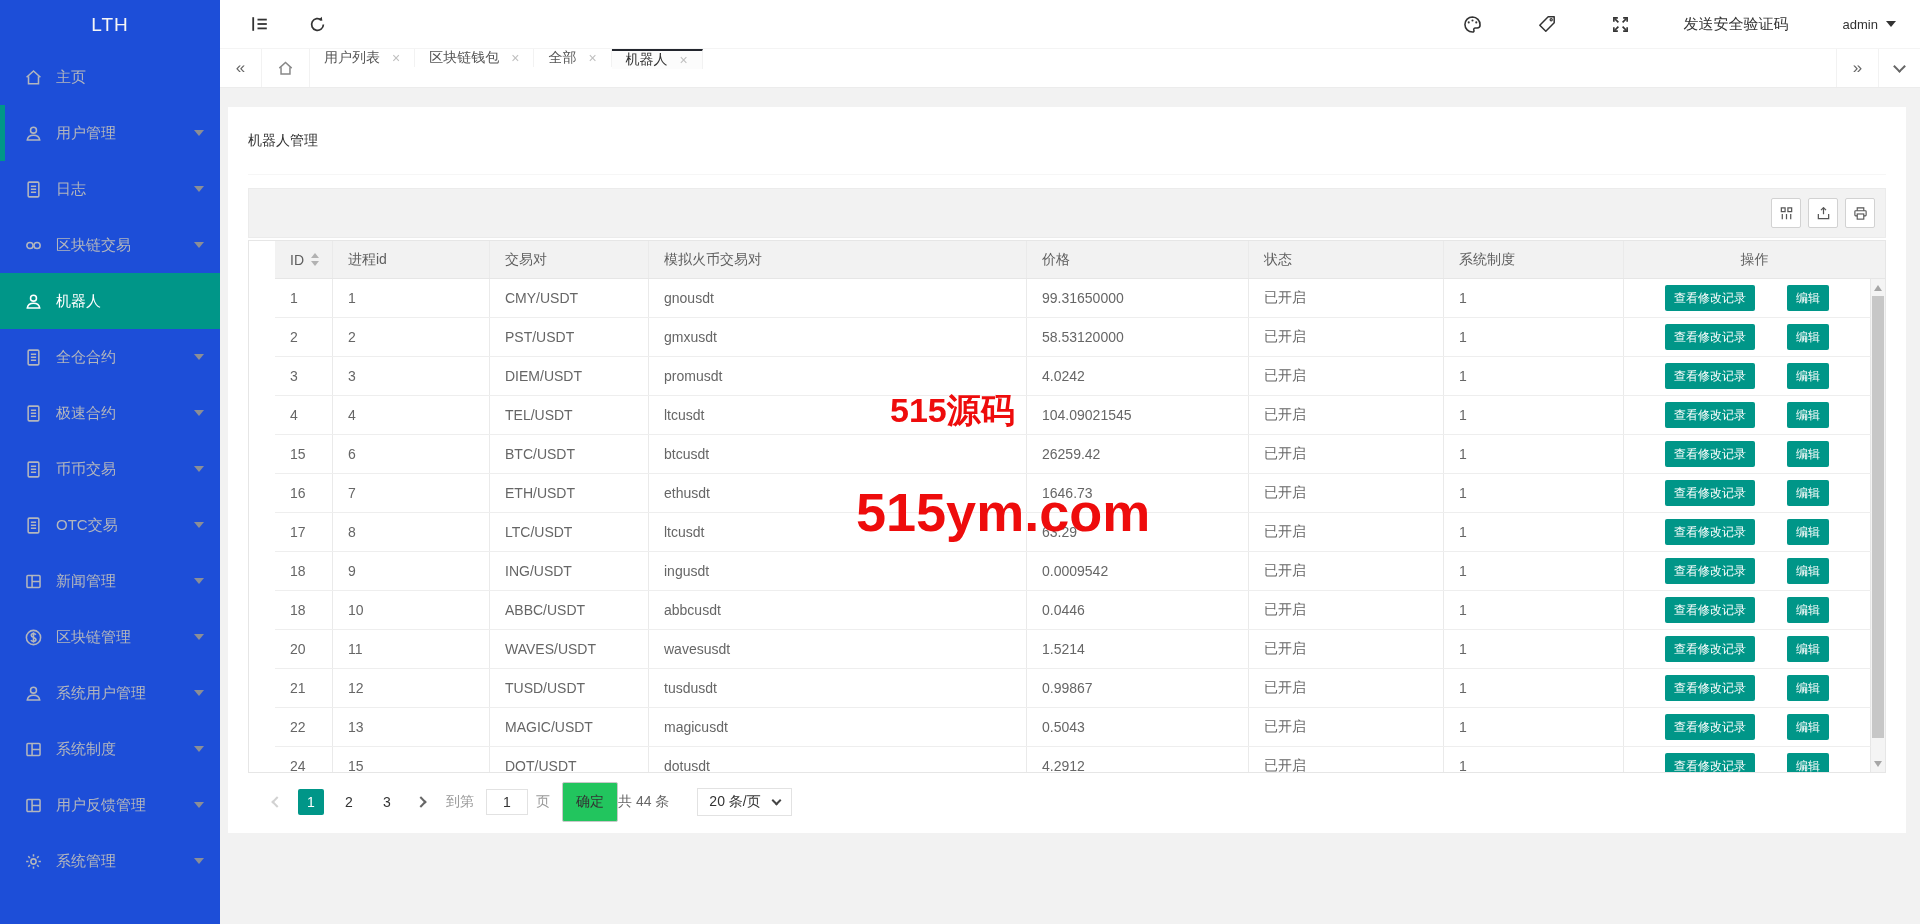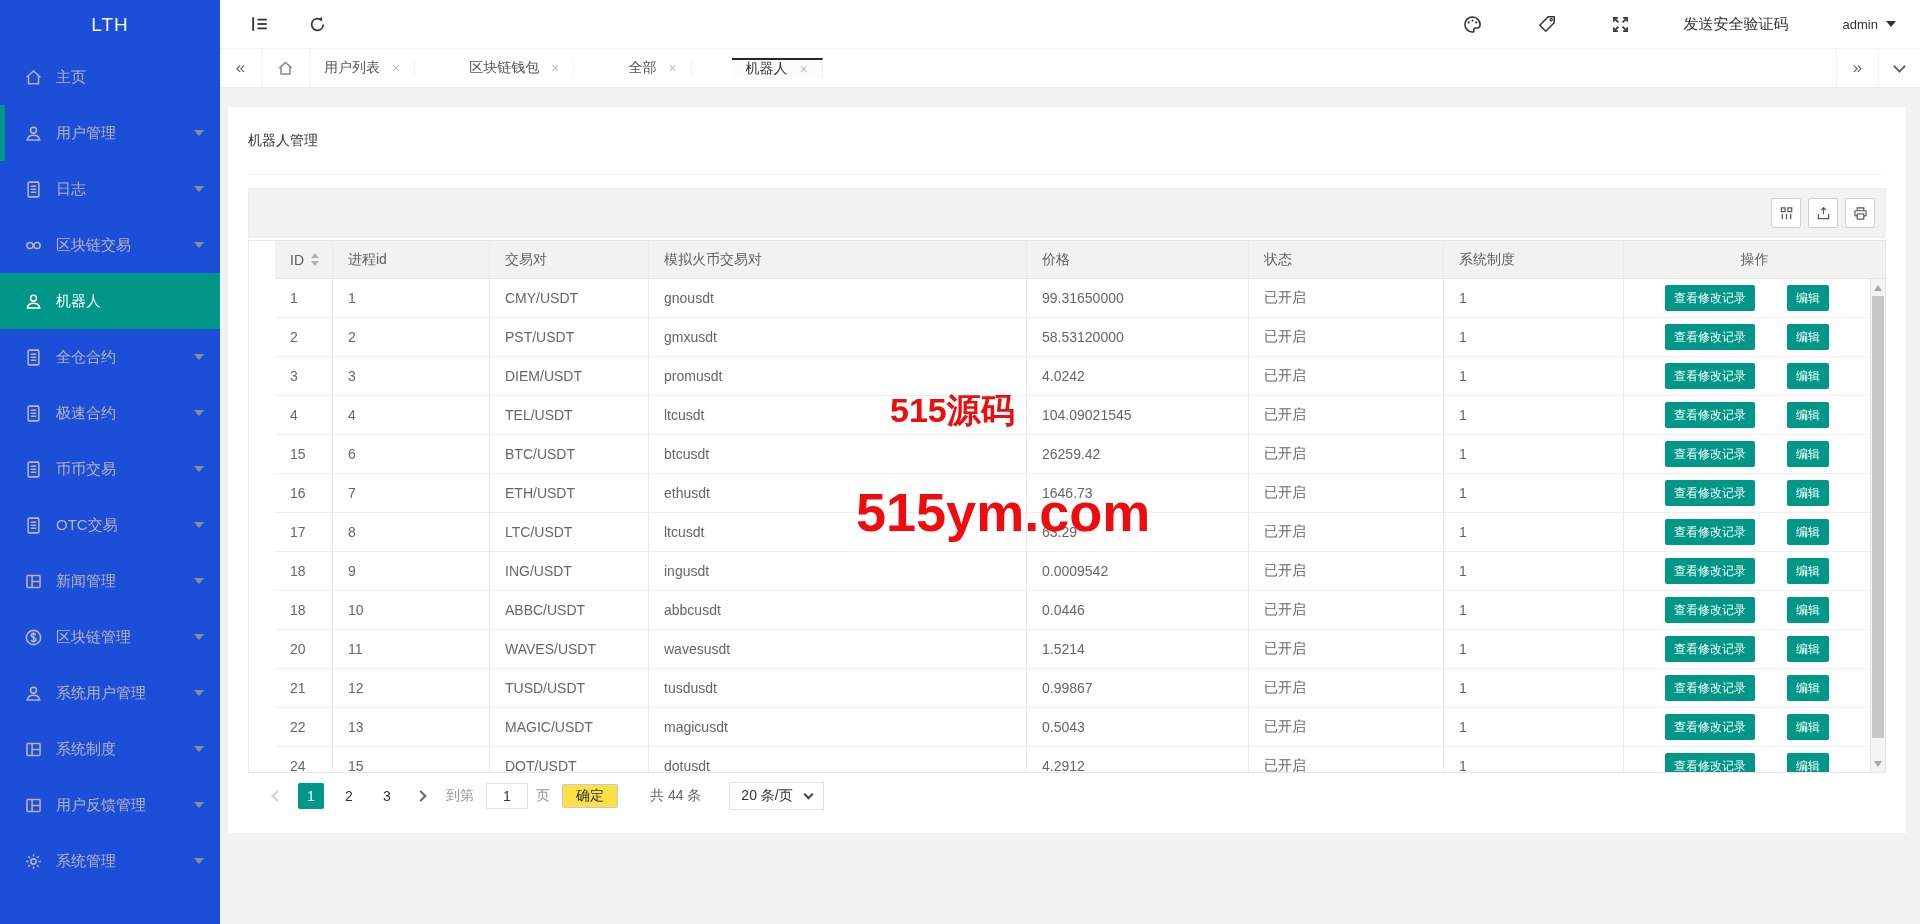--- a/index.html
+++ b/index.html
@@ -122,23 +122,23 @@
            transform:rotate(45deg); }
   .chevr { width:8px; height:8px; border-right:2px solid #666; border-bottom:2px solid #666;
            transform:rotate(-45deg); }
   .pg { min-width:26px; height:26px; padding:0 8px; display:flex; align-items:center;
         justify-content:center; margin:0 6px; cursor:pointer; border-radius:2px; color:#333; }
   .pg.active { background:#009688; color:#fff; }
   .goto-label { color:#999; margin:0 4px 0 10px; }
   .goto-input { width:42px; height:26px; border:1px solid #e2e2e2; text-align:center;
                 font-size:14px; color:#333; margin:0 8px; font-family:inherit; background:#fff; }
   .goto-suffix { color:#999; margin-right:12px; }
-  .btn-confirm { height:24px; padding:0 13px; background:#fde047; border:1px solid #c9c9c9;
+  .btn-confirm { height:40px; padding:0 13px; background:#22c55e; border:1px solid #c9c9c9;
                  border-radius:2px; font-size:14px; color:#333; cursor:pointer;
-                 font-family:inherit; margin-right:32px; }
+                 font-family:inherit; margin-right:0; }
   .pg-total { color:#666; margin-right:28px; }
   .psize { height:28px; background:#fff; border:1px solid #e2e2e2; display:flex;
            align-items:center; padding:0 11px; gap:12px; cursor:pointer; color:#333; }
   .psize .chev-s { width:7px; height:7px; border-left:2px solid #444; border-bottom:2px solid #444;
                    transform:rotate(-45deg); margin-top:-3px; }
 
   
   .wm { position:absolute; font-weight:bold; color:#ee0c0c; z-index:60; pointer-events:none;
         white-space:nowrap; }
   .wm1 { left:890px; top:388px; font-size:34px; }
@@ -370,21 +370,21 @@
     </div>
 
     <div class="tabbar">
       <span class="tab-navbtn left">«</span>
       <span class="tab-home">
         <svg width="17" height="17" viewBox="0 0 16 16" fill="none" stroke="#888" stroke-width="1.4">
           <path d="M2.2 7.6 8 2.4l5.8 5.2"></path>
             <path d="M3.8 6.8v6.4h8.4V6.8"></path>
         </svg>
       </span>
-      <span id="tab-list" style="display:flex;align-items:center;gap:40px;">
+      <span id="tab-list" style="display:flex;align-items:flex-start;">
           <span class="tab">
     <span>用户列表</span>
     <span class="tab-close">×</span>
   </span>
           <span class="tab">
     <span>区块链钱包</span>
     <span class="tab-close">×</span>
   </span>
           <span class="tab">
     <span>全部</span>

